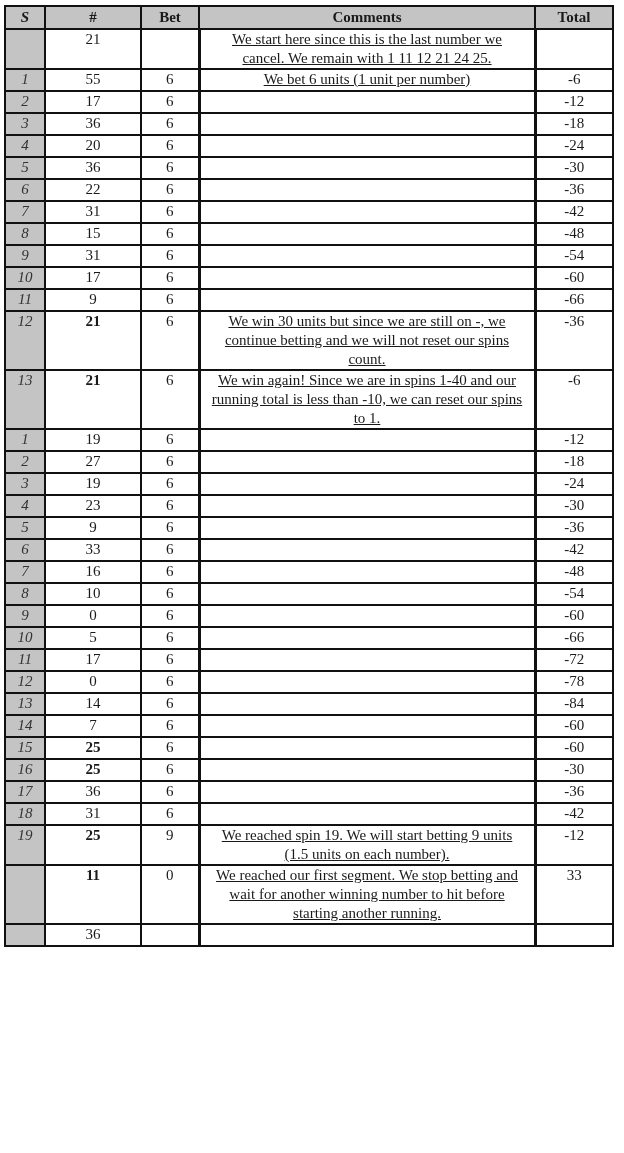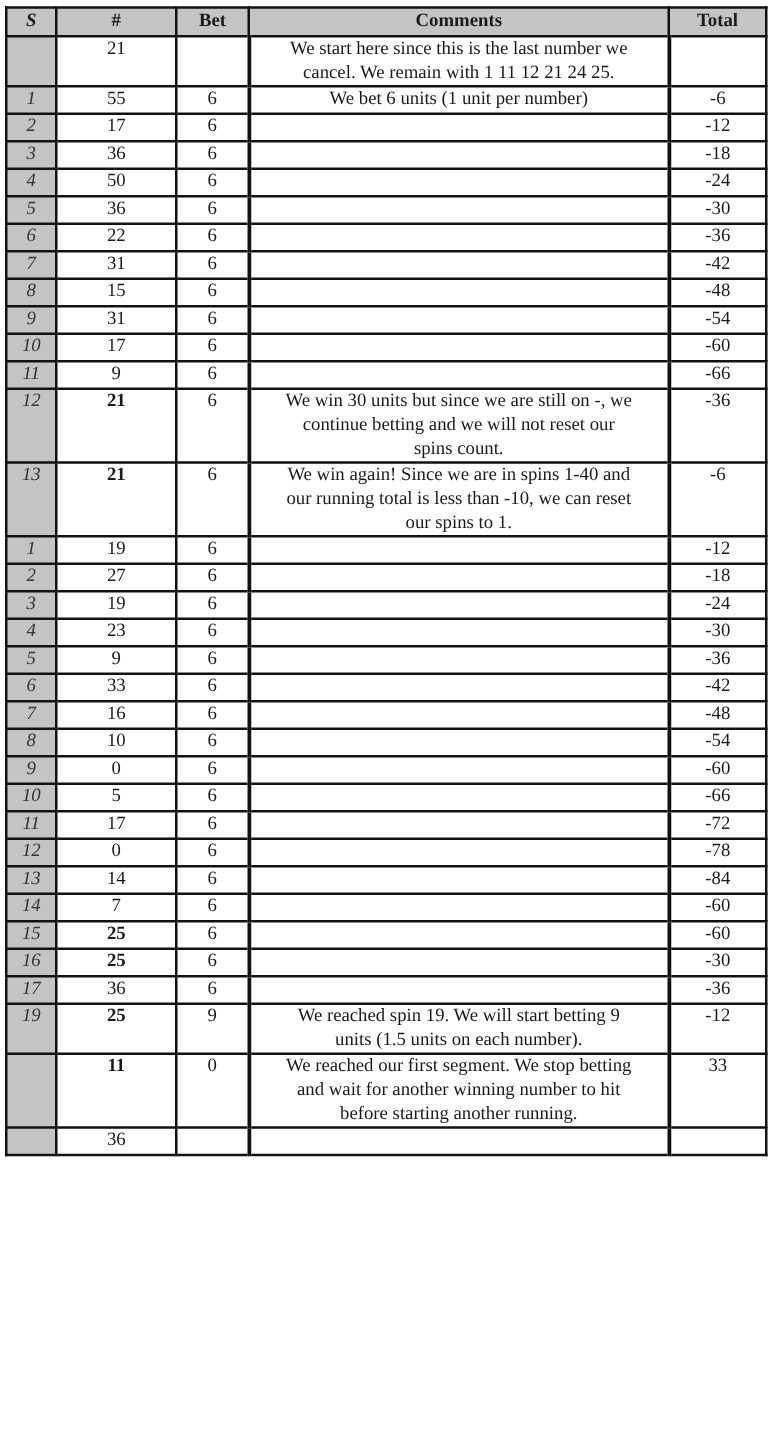--- a/index.html
+++ b/index.html
@@ -29,21 +29,21 @@
   }
   .tbl th.s-head { font-style: italic; }
   .tbl td.s-cell {
     background: #c4c4c4;
     font-style: italic;
     color: #333;
   }
   .tbl tr.row td { height: 20px; }
   .tbl td.thick-right { border-right-width: 3px; }
   .tbl td.bold { font-weight: bold; }
-  .tbl td.comment { padding: 0 26px; }
+  .tbl td.comment { padding: 0 10px; text-decoration: underline; }
   col.c-s { width: 40px; }
   col.c-num { width: 96px; }
   col.c-bet { width: 58px; }
   col.c-com { width: 336px; }
   col.c-tot { width: 78px; }
 </style>
 </head>
 <body>
 
 <table class="tbl">
@@ -87,21 +87,21 @@
       </tr>
       <tr class="row">
         <td class="s-cell">3</td>
         <td>36</td>
         <td class="thick-right">6</td>
         <td class="comment thick-right"></td>
         <td>-18</td>
       </tr>
       <tr class="row">
         <td class="s-cell">4</td>
-        <td>50</td>
+        <td>20</td>
         <td class="thick-right">6</td>
         <td class="comment thick-right"></td>
         <td>-24</td>
       </tr>
       <tr class="row">
         <td class="s-cell">5</td>
         <td>36</td>
         <td class="thick-right">6</td>
         <td class="comment thick-right"></td>
         <td>-30</td>
@@ -273,20 +273,27 @@
         <td class="thick-right">6</td>
         <td class="comment thick-right"></td>
         <td>-30</td>
       </tr>
       <tr class="row">
         <td class="s-cell">17</td>
         <td>36</td>
         <td class="thick-right">6</td>
         <td class="comment thick-right"></td>
         <td>-36</td>
+      </tr>
+      <tr class="row">
+        <td class="s-cell">18</td>
+        <td>31</td>
+        <td class="thick-right">6</td>
+        <td class="comment thick-right"></td>
+        <td>-42</td>
       </tr>
       <tr class="row">
         <td class="s-cell">19</td>
         <td class="bold">25</td>
         <td class="thick-right">9</td>
         <td class="comment thick-right">We reached spin 19. We will start betting 9 units (1.5 units on each number).</td>
         <td>-12</td>
       </tr>
       <tr class="row">
         <td class="s-cell"></td>

